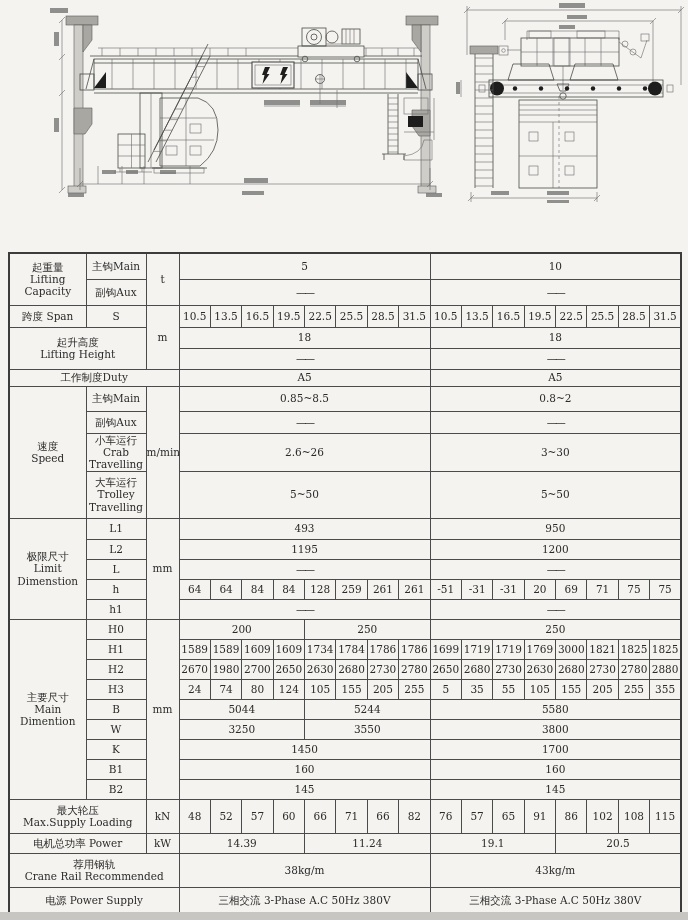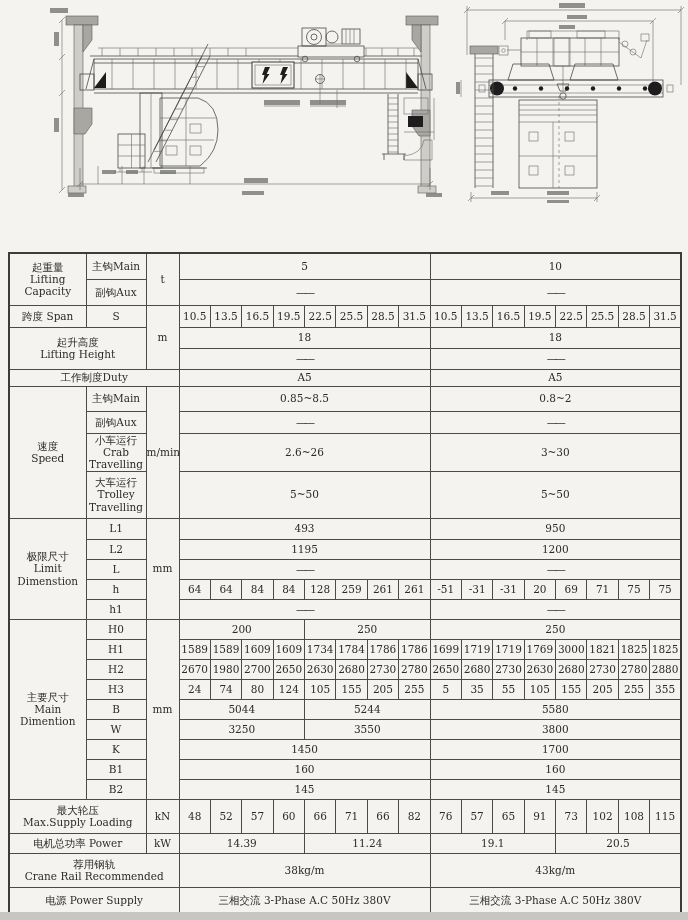--- a/index.html
+++ b/index.html
@@ -440,21 +440,21 @@
           <td>57</td>
           <td>60</td>
           <td>66</td>
           <td>71</td>
           <td>66</td>
           <td>82</td>
           <td>76</td>
           <td>57</td>
           <td>65</td>
           <td>91</td>
-          <td>73</td>
+          <td>86</td>
           <td>102</td>
           <td>108</td>
           <td>115</td>
         </tr>
     <tr style="height:20px">
       <td colspan="2">电机总功率 Power</td>
       <td>kW</td>
     <td colspan="4">14.39</td>
           <td colspan="4">11.24</td>
           <td colspan="4">19.1</td>

